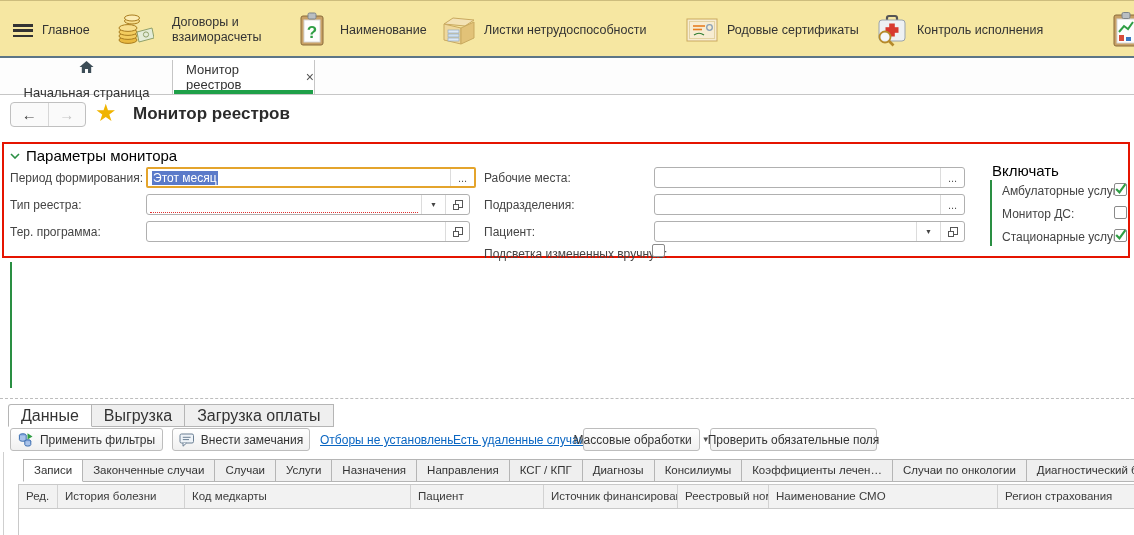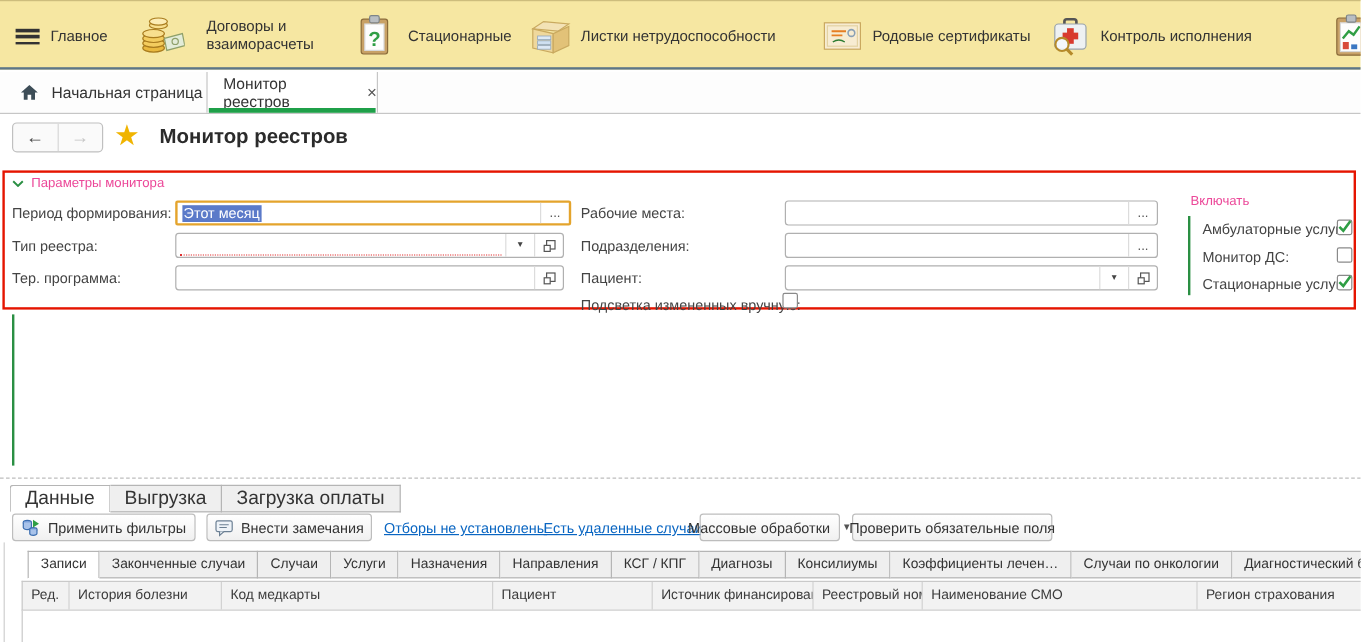--- a/index.html
+++ b/index.html
@@ -11,39 +11,39 @@
   .burger{position:absolute;left:13px;top:23px;width:20px;height:14px;cursor:pointer;}
   .burger i{display:block;height:2.5px;background:#333;margin-bottom:2.8px;}
   .tb-item{position:absolute;top:0;height:58px;display:flex;align-items:center;cursor:pointer;}
   .tb-icon{width:38px;height:38px;flex:0 0 38px;}
   .tb-icon svg{width:100%;height:100%;}
   .tb-label{font-size:12.5px;color:#333;line-height:15px;}
   
   .tabbar{position:absolute;left:0;top:60px;width:1134px;height:34px;background:#fdfdfd;
           border-bottom:1px solid #c6c6c6;box-sizing:content-box;}
   .home-tab{position:absolute;left:0;top:0;width:172px;height:34px;display:flex;align-items:center;
-            gap:11px;padding-left:17px;box-sizing:border-box;font-size:13px;cursor:pointer;}
+            gap:11px;padding-left:1px;box-sizing:border-box;font-size:13px;cursor:pointer;flex-direction:column;}
   .page-tab{position:absolute;left:172px;top:0;width:143px;height:34px;background:#fff;
             border-left:1px solid #c6c6c6;border-right:1px solid #c6c6c6;box-sizing:border-box;
             display:flex;align-items:center;padding-left:13px;font-size:13px;cursor:pointer;}
   .page-tab .greenbar{position:absolute;left:1px;right:1px;bottom:0;height:4px;background:#1fa049;}
   .tab-close{margin-left:9px;color:#555;font-size:14px;line-height:14px;cursor:pointer;}
   
   .navgroup{position:absolute;left:10px;top:102px;width:76px;height:25px;border:1px solid #c0c0c0;
             border-radius:4px;background:#fafafa;display:flex;box-sizing:border-box;overflow:hidden;}
   .navbtn{flex:1;display:flex;align-items:center;justify-content:center;font-size:15px;cursor:pointer;}
   .navbtn.back{color:#444;border-right:1px solid #d7d7d7;}
   .navbtn.fwd{color:#c4c4c4;}
   .fav-star{position:absolute;left:95px;top:99px;font-size:24px;color:#f0b400;cursor:pointer;}
   .page-title{position:absolute;left:133px;top:104px;font-size:17px;font-weight:bold;color:#2b2b2b;}
   
   .red-panel{position:absolute;left:2px;top:142px;width:1128px;height:116px;border:2px solid #e51400;
              box-sizing:border-box;background:#fff;}
   .grp-head{position:absolute;left:6px;top:3px;display:flex;align-items:center;gap:6px;
-            color:#ec4899;font-size:11px;cursor:pointer;}
+            color:#000000;font-size:15px;cursor:pointer;}
   .p-label{position:absolute;font-size:12px;color:#444;white-space:nowrap;}
   .p-field{position:absolute;height:21px;border:1px solid #b0b0b0;border-radius:3px;background:#fff;
            display:flex;box-sizing:border-box;}
   .p-field.focused{border:2px solid #e4a42c;border-radius:2px;}
   .f-body{flex:1;position:relative;display:flex;align-items:center;padding:0 4px;font-size:12px;
           overflow:hidden;cursor:text;}
   .sel-text{background:#5b7ac9;color:#fff;padding:0 1px;white-space:nowrap;}
   .req-line{position:absolute;left:3px;right:3px;bottom:1px;border-bottom:1px dotted #e03030;}
   .f-btn{flex:0 0 23px;border-left:1px solid #dcdcdc;display:flex;align-items:center;
          justify-content:center;color:#555;font-size:11px;cursor:pointer;}
@@ -112,21 +112,21 @@
             </svg></span>
           <span class="tb-label" style="width: 120px; margin-left: 18px;">Договоры и взаиморасчеты</span>
         </div>
         <div class="tb-item" style="left: 293px;">
           <span class="tb-icon"><svg viewBox="0 0 38 38">
               <rect x="8" y="5" width="22" height="29" rx="2" fill="#c8a166" stroke="#8a6b3a"></rect>
               <rect x="11" y="9" width="16" height="22" fill="#fdfdfd" stroke="#d8d8d8"></rect>
               <rect x="15" y="2" width="8" height="6" rx="1.5" fill="#b9bec2" stroke="#7d8488"></rect>
               <text x="19" y="27" font-size="17" font-weight="bold" fill="#2f9e44" text-anchor="middle" font-family="Liberation Sans,sans-serif">?</text>
             </svg></span>
-          <span class="tb-label" style="white-space: nowrap; margin-left: 9px;">Стационарные</span>
+          <span class="tb-label" style="white-space: nowrap; margin-left: 9px;">Наименование</span>
         </div>
         <div class="tb-item" style="left: 440px;">
           <span class="tb-icon"><svg viewBox="0 0 38 38">
               <path d="M4 13 L13 7 L34 9 L25 15 Z" fill="#f3e2b5" stroke="#c9a95f"></path>
               <path d="M4 13 L4 29 L21 33 L21 17 Z" fill="#efd89c" stroke="#c9a95f"></path>
               <path d="M21 17 L21 33 L34 27 L34 11 Z" fill="#e2c278" stroke="#c9a95f"></path>
               <rect x="8" y="19" width="11" height="3" fill="#dde9f5" stroke="#93a9bf" stroke-width="0.7"></rect>
               <rect x="8" y="23" width="11" height="3" fill="#cfe0f0" stroke="#93a9bf" stroke-width="0.7"></rect>
               <rect x="8" y="27" width="11" height="3" fill="#dde9f5" stroke="#93a9bf" stroke-width="0.7"></rect>
             </svg></span>

